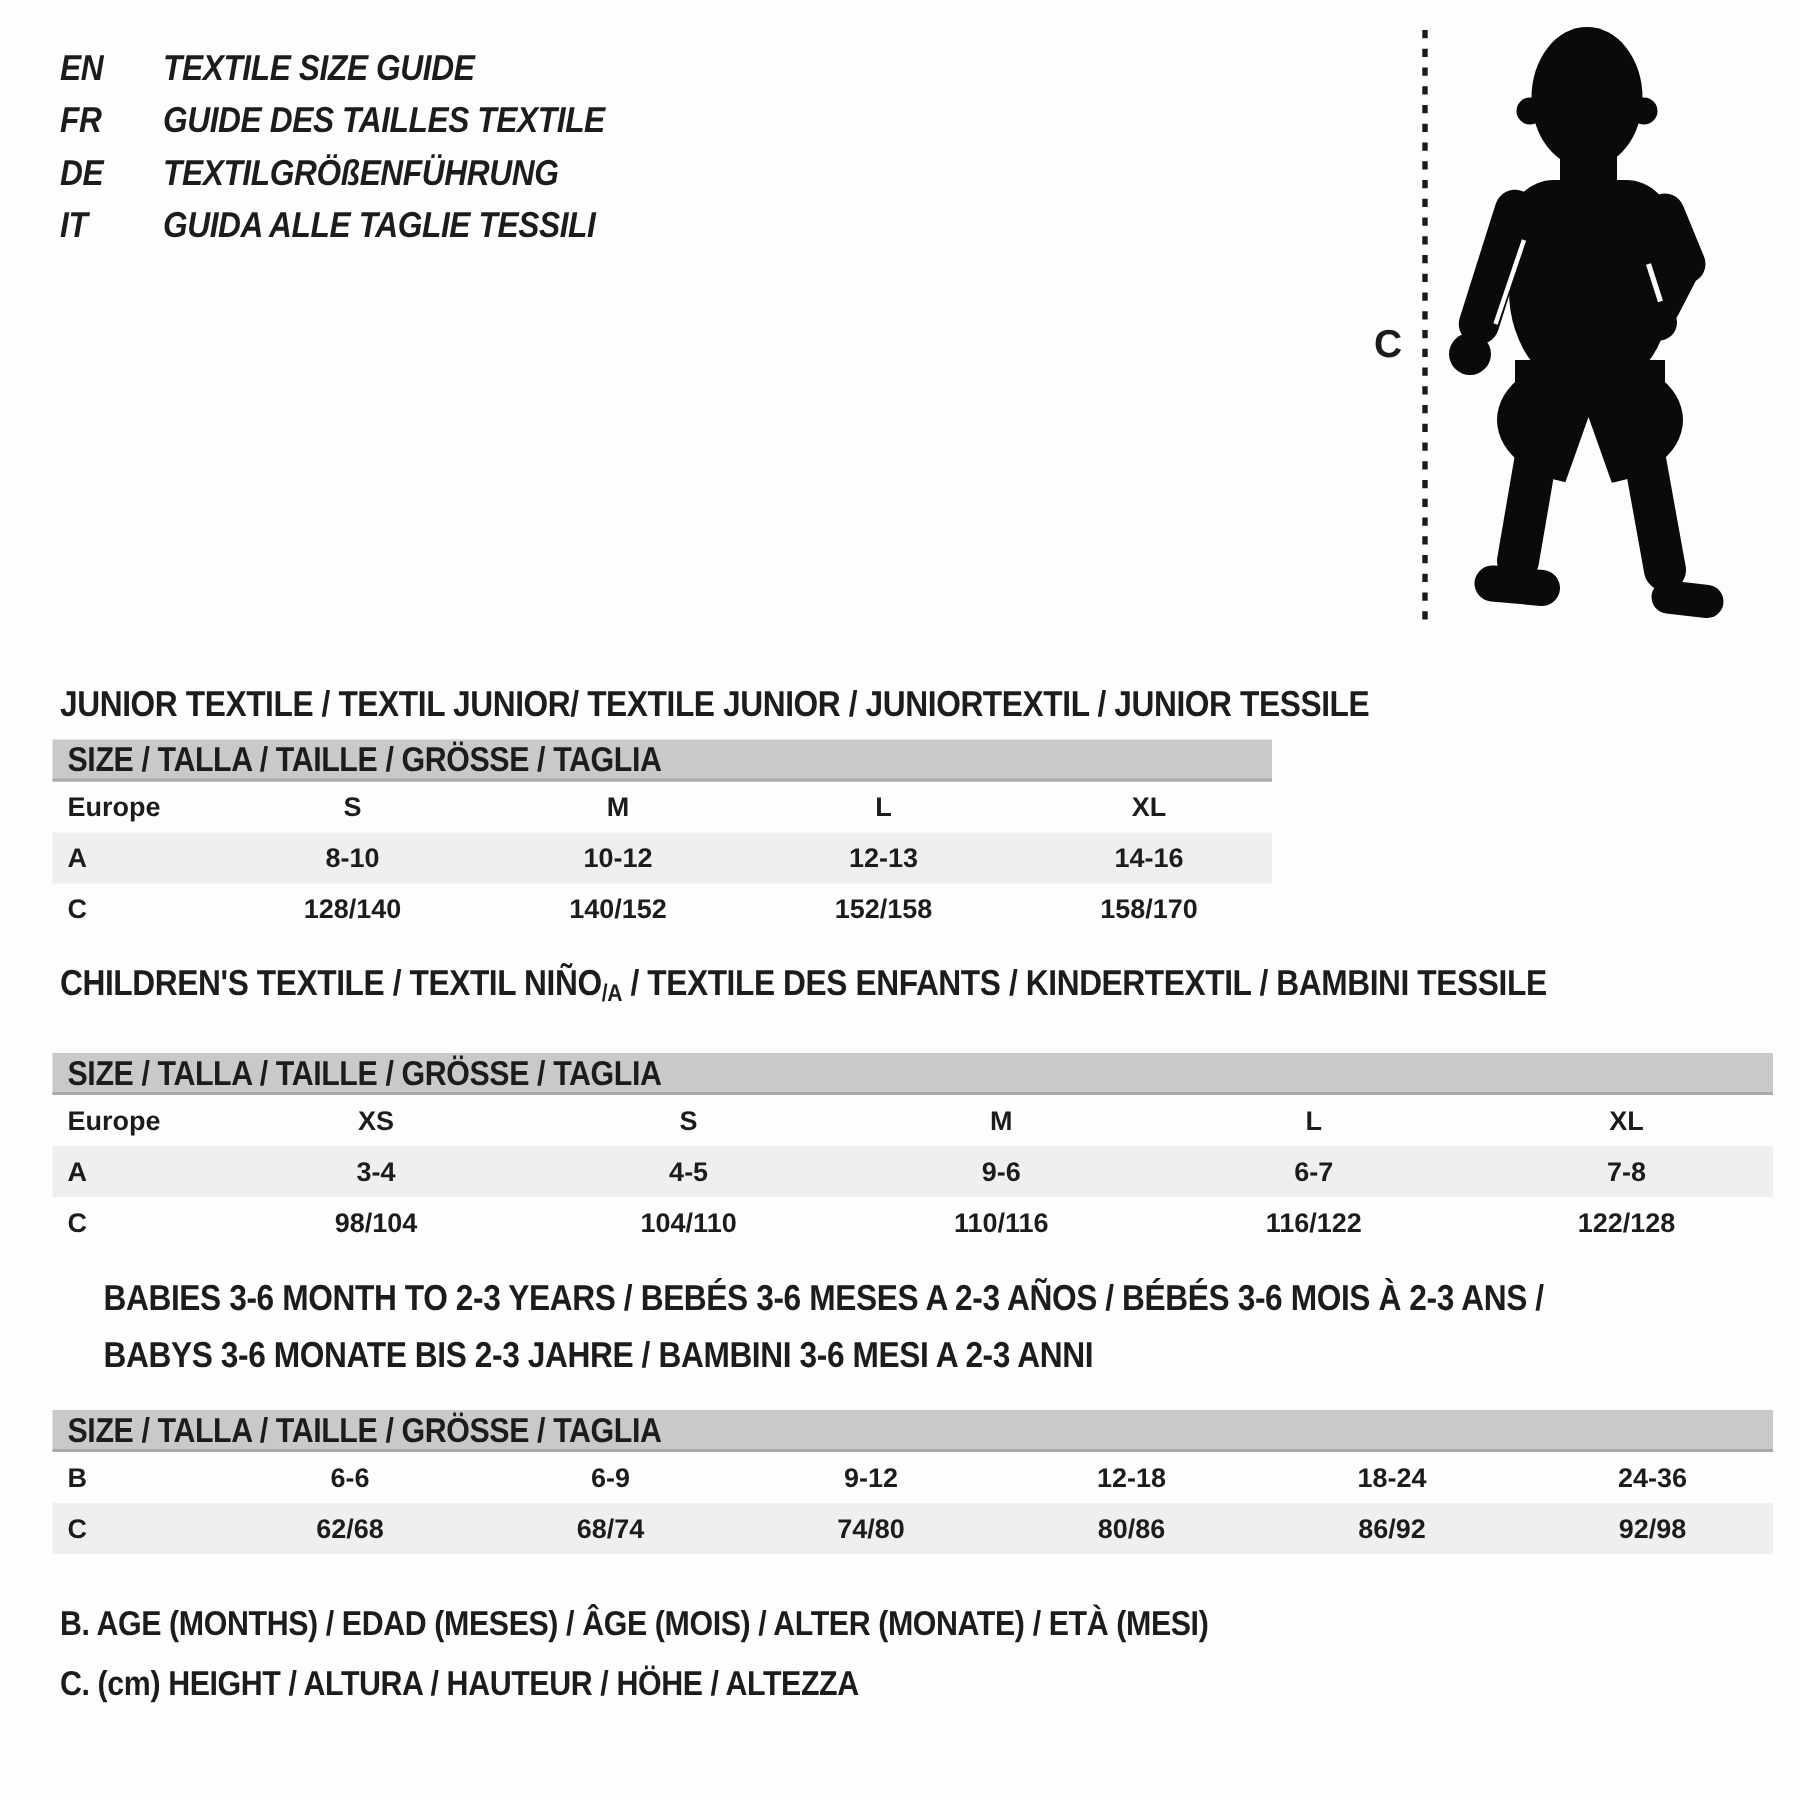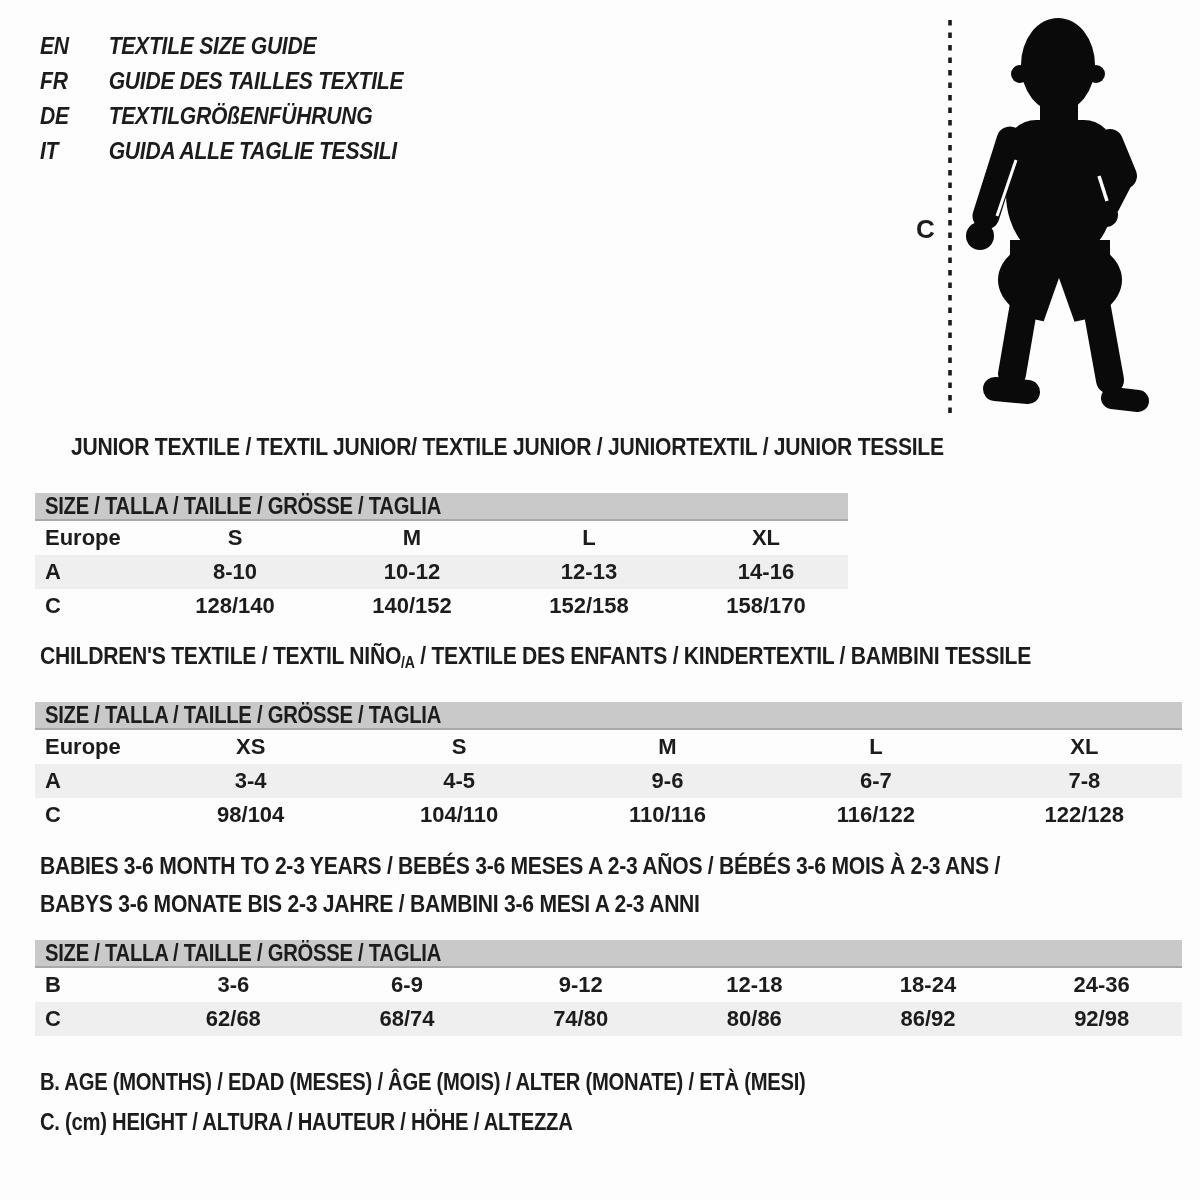--- a/index.html
+++ b/index.html
@@ -19,32 +19,32 @@
   .lang-code{width:78px;font-size:24px;}
   .lang-label{font-size:24px;}
 
   
   .figure{position:absolute;left:900px;top:8px;width:262px;height:412px;}
   .figure svg{position:absolute;left:0;top:0;}
   .c-label{position:absolute;left:16px;top:206px;font-size:26px;}
 
   
   .tbl-title{position:absolute;left:40px;margin:0;font-size:24px;font-weight:bold;white-space:nowrap;}
-  .title-junior{top:433px;margin-left:31px;}
+  .title-junior{top:456px;}
   .title-children{top:642px;}
-  .title-babies{top:847px;line-height:38px;}
+  .title-babies{top:847px;line-height:38px;margin-left:29px;}
   .title-sub{font-size:16px;position:relative;top:4px;}
 
   
   .tbl{position:absolute;left:35px;}
   .tbl-junior{top:481px;width:813px;}
   .tbl-children{top:690px;width:1147px;}
   .tbl-babies{top:928px;width:1147px;}
   .bar{height:26px;line-height:26px;background:#c9c9c9;border-bottom:2px solid #a9a9a9;padding-left:10px;font-size:23px;margin-top:12px;}
-  .row{display:grid;height:34px;align-items:center;font-size:22px;gap:13px;}
+  .row{display:grid;height:34px;align-items:center;font-size:18px;gap:13px;}
   .row.alt{background:#efefef;}
   .tbl-junior .row{grid-template-columns:105px repeat(4,1fr);}
   .tbl-children .row{grid-template-columns:105px repeat(5,1fr);}
   .tbl-babies .row{grid-template-columns:105px repeat(6,1fr);}
   .lab{padding-left:10px;}
   .val{text-align:center;}
 
   
   .legend{position:absolute;left:40px;top:1062px;}
   .legend .legend-line{height:40px;line-height:40px;font-size:23px;}
@@ -172,21 +172,21 @@
 </div>
 
 <h2 class="tbl-title title-babies">
   <span class="condensed" style="display:block">BABIES 3-6 MONTH TO 2-3 YEARS / BEBÉS 3-6 MESES A 2-3 AÑOS / BÉBÉS 3-6 MOIS À 2-3 ANS /</span>
   <span class="condensed" style="display:block">BABYS 3-6 MONATE BIS 2-3 JAHRE / BAMBINI 3-6 MESI A 2-3 ANNI</span>
 </h2>
 <div class="tbl tbl-babies">
   <div class="bar"><span class="condensed">SIZE / TALLA / TAILLE / GRÖSSE / TAGLIA</span></div>
   <div class="row">
     <span class="lab">B</span>
-    <span class="val">3-6</span>
+    <span class="val">6-6</span>
     <span class="val">6-9</span>
     <span class="val">9-12</span>
     <span class="val">12-18</span>
     <span class="val">18-24</span>
     <span class="val">24-36</span>
   </div>
   <div class="row alt">
     <span class="lab">C</span>
     <span class="val">62/68</span>
     <span class="val">68/74</span>

